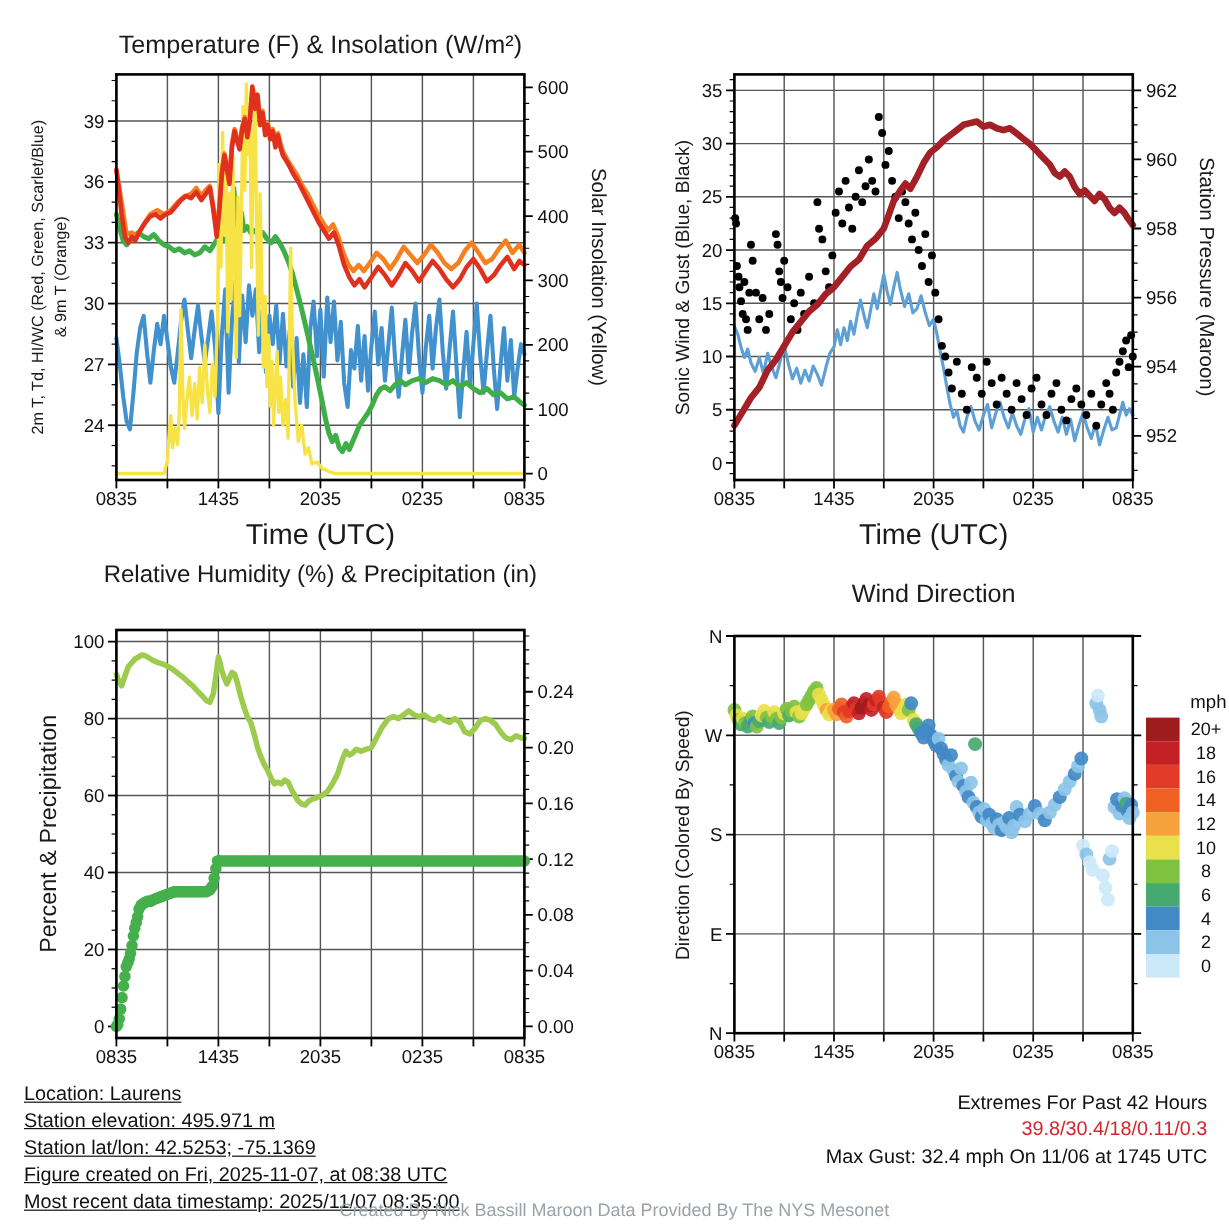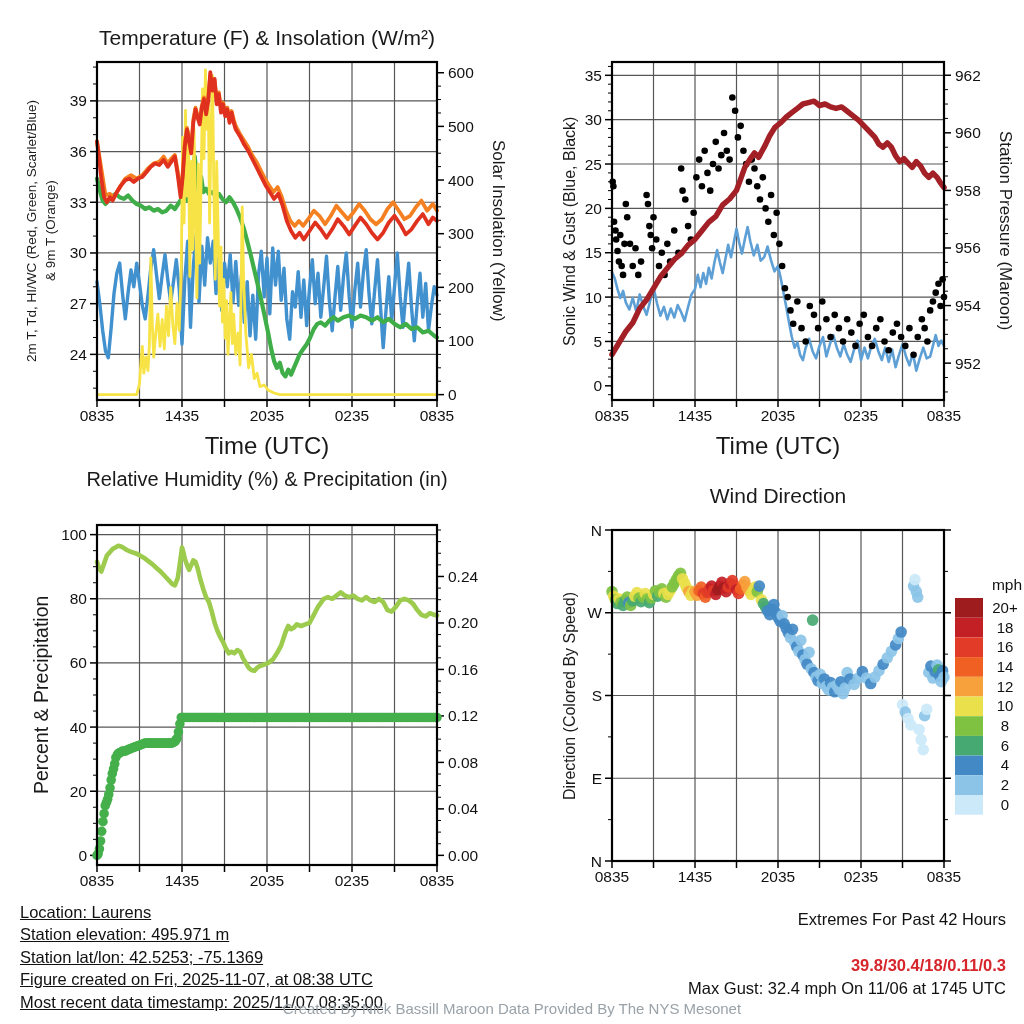--- a/index.html
+++ b/index.html
@@ -1,26 +1,26 @@
 <!DOCTYPE html>
 <html><head>
 <meta charset="utf-8">
 <style>
   html,body{margin:0;padding:0;background:#fff;}
   .page{position:relative;width:1024px;height:1024px;background:#ffffff;overflow:hidden;
-        font-family:"Liberation Sans", sans-serif;color:#111;}
+        font-family:"Liberation Sans", sans-serif;color:#111;border-radius:10px;}
   svg{position:absolute;display:block;}
   .chart-title{position:absolute;text-align:center;font-size:21px;color:#1a1a1a;white-space:nowrap;}
   .time-label{position:absolute;text-align:center;font-size:24px;color:#1a1a1a;}
   .vlab{position:absolute;writing-mode:vertical-rl;transform:rotate(180deg);
         text-align:center;font-size:16px;color:#1a1a1a;white-space:nowrap;}
   .vlab-r{position:absolute;writing-mode:vertical-rl;text-align:center;font-size:17px;color:#1a1a1a;white-space:nowrap;}
   .footer-left{position:absolute;left:20px;top:901px;font-size:16.5px;line-height:22.4px;color:#111;text-decoration:underline;}
   .footer-right{position:absolute;right:18px;top:908px;font-size:16.5px;line-height:22.4px;color:#111;text-align:right;}
-  .extremes-values{font-weight:bold;margin-top:24px;}
+  .extremes-values{font-weight:normal;}
   .credit{position:absolute;left:0;top:1000px;width:100%;text-align:center;font-size:15px;color:#9aa2a8;}
 </style>
 </head>
 <body>
 
 <div class="page">
 
   <div class="chart-title" style="left:97px;width:340px;top:26px;">Temperature (F) &amp; Insolation (W/m²)</div>
   <div class="chart-title" style="left:77px;width:380px;top:468px;font-size:20px;">Relative Humidity (%) &amp; Precipitation (in)</div>
   <div class="chart-title" style="left:612px;width:332px;top:484px;">Wind Direction</div>

